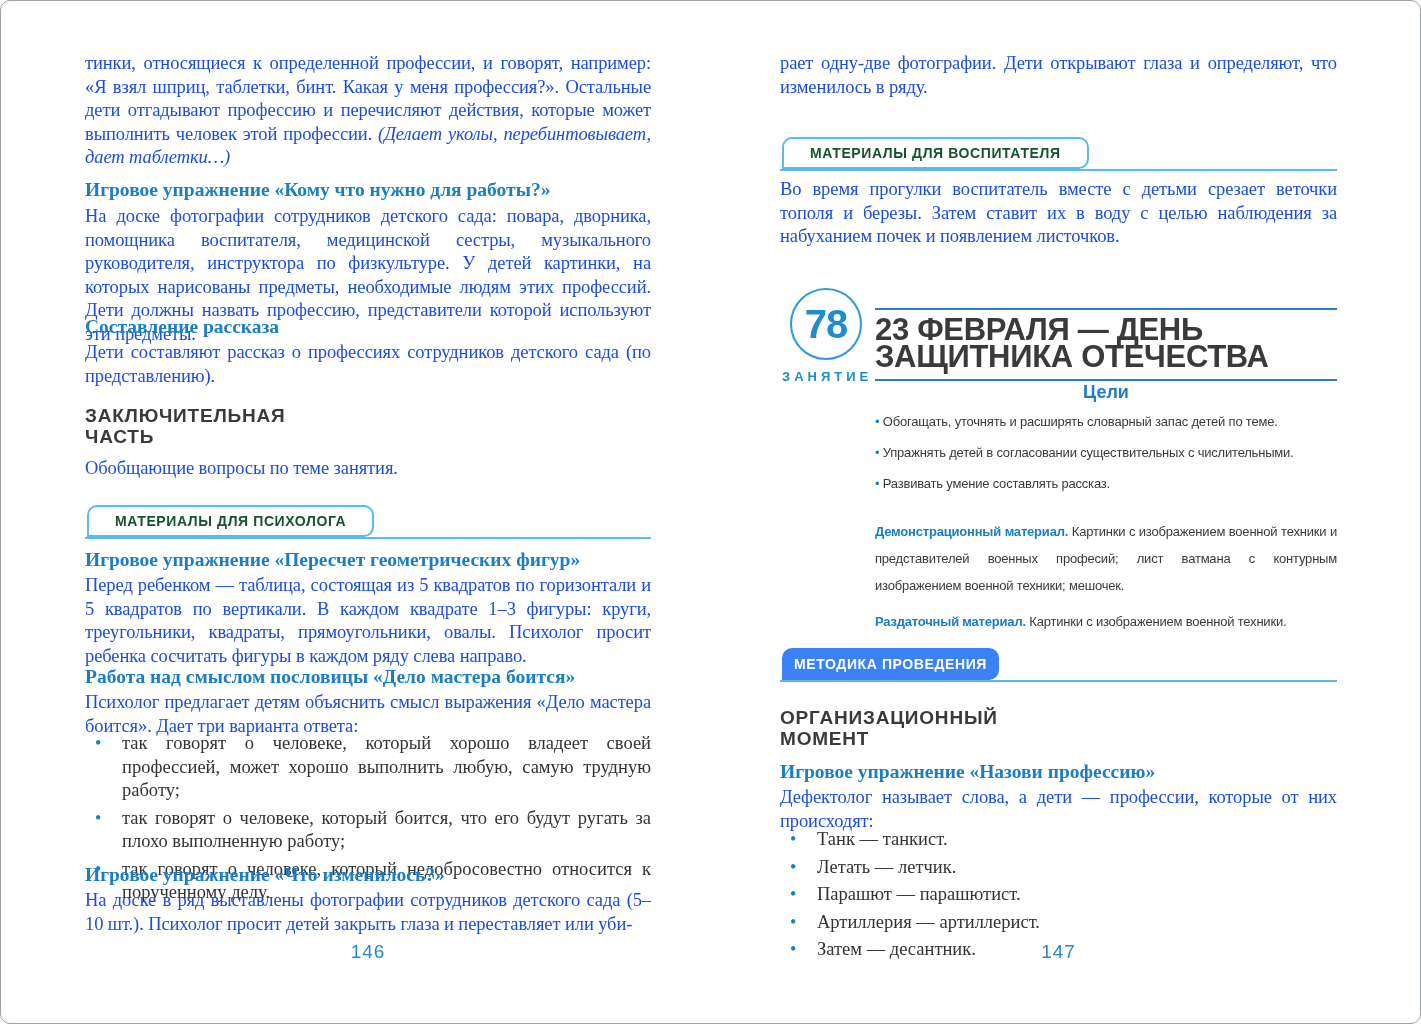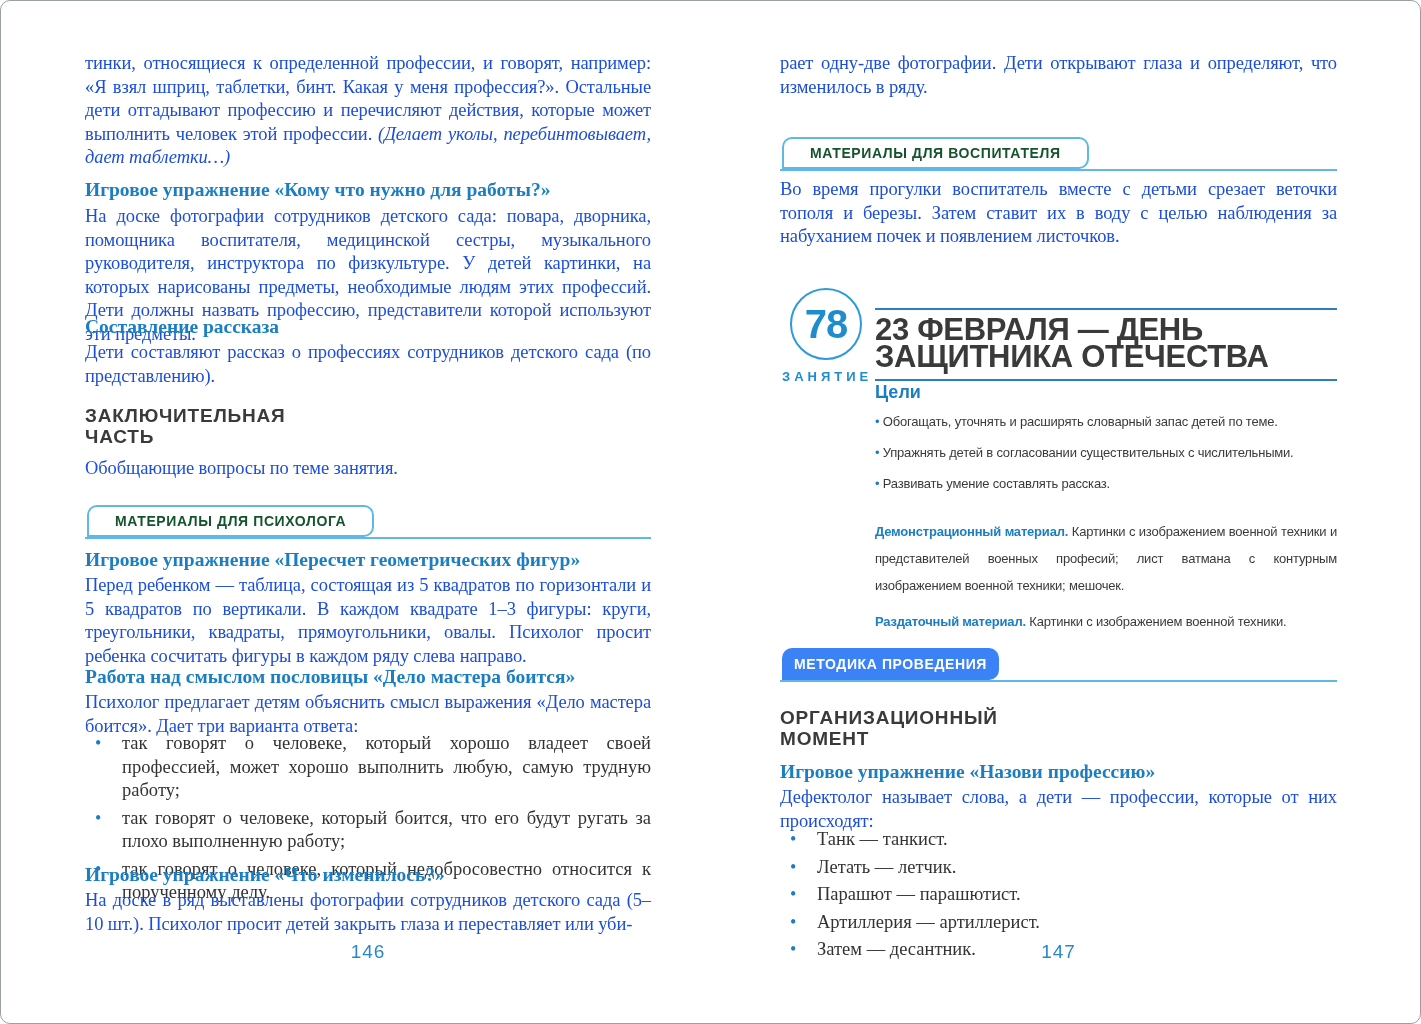--- a/index.html
+++ b/index.html
@@ -164,21 +164,21 @@
     <div class="badge">
       <div class="badge-circle">78</div>
       <div class="badge-label">ЗАНЯТИЕ</div>
     </div>
     <div class="title-box">
       <div class="title-text">23 ФЕВРАЛЯ — ДЕНЬ
 ЗАЩИТНИКА ОТЕЧЕСТВА</div>
     </div>
   </div>
 
-  <div class="blk sans-ind h-sans-blue" style="top:382px;">Цели</div>
+  <div class="blk sans-ind h-sans-blue" style="top:382px;text-align:center;">Цели</div>
 
   <div class="blk sans-ind" style="top:408px;">
     <div class="sans-p goal">Обогащать, уточнять и расширять словарный запас детей по теме.</div>
     <div class="sans-p goal">Упражнять детей в согласовании существительных с числительными.</div>
     <div class="sans-p goal">Развивать умение составлять рассказ.</div>
   </div>
 
   <div class="blk sans-ind" style="top:518px;">
     <div class="sans-p lbl-para"><span class="sans-label">Демонстрационный материал.</span><span> Картинки с изображением военной техники и представителей военных професий; лист ватмана с контурным изображением военной техники; мешочек.</span></div>
     <div class="sans-p"><span class="sans-label">Раздаточный материал.</span><span> Картинки с изображением военной техники.</span></div>

